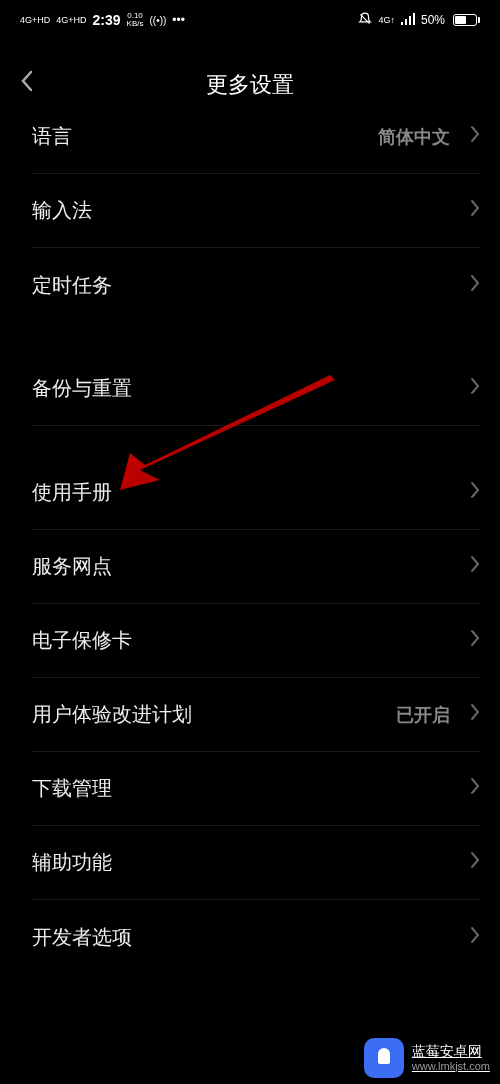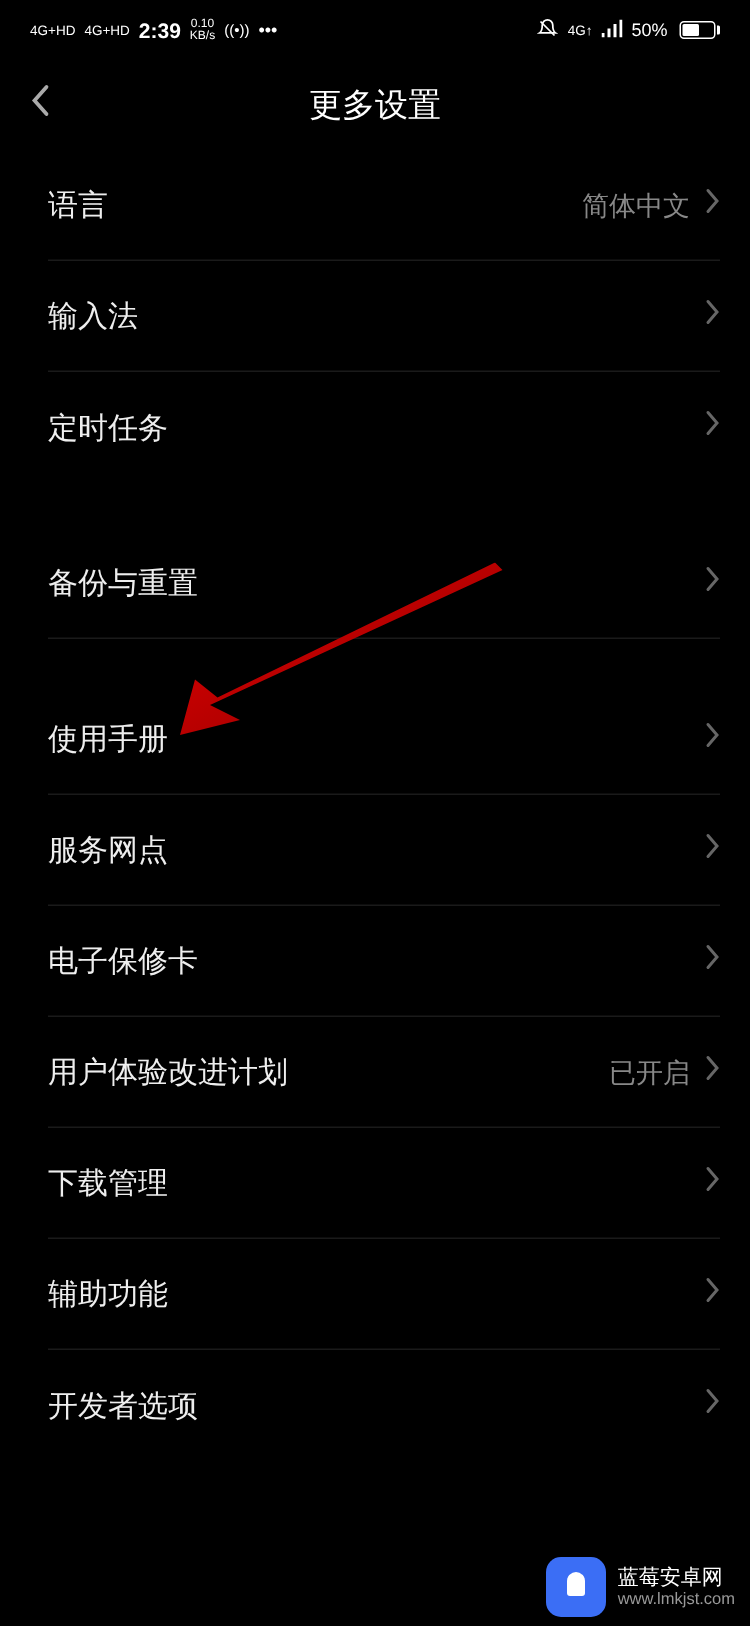--- a/index.html
+++ b/index.html
@@ -37,21 +37,21 @@
     }
     .status-speed {
       display: flex;
       flex-direction: column;
       font-size: 8px;
       line-height: 8px;
     }
     .header {
       height: 60px;
       display: flex;
-      align-items: center;
+      align-items: flex-end;
       padding: 0 20px;
       position: relative;
     }
     .back-btn {
       font-size: 26px;
       color: #aaa;
       cursor: pointer;
     }
     .header-title {
       position: absolute;
@@ -75,21 +75,22 @@
     .list-item.no-border {
       border-bottom: none;
     }
     .item-label {
       font-size: 20px;
       color: #eee;
     }
     .item-right {
       display: flex;
       align-items: center;
-      gap: 10px;
+      gap: 20px;
+      font-weight: bold;
     }
     .item-value {
       font-size: 18px;
       color: #888;
     }
     .chevron {
       color: #666;
       font-size: 20px;
     }
     .group-gap {
@@ -102,20 +103,21 @@
       pointer-events: none;
     }
     .watermark {
       position: absolute;
       right: 0;
       bottom: 0;
       display: flex;
       align-items: center;
       gap: 8px;
       padding: 6px 10px;
+      text-decoration: underline;
     }
     .watermark-icon {
       width: 40px;
       height: 40px;
       background: #3b6ef5;
       border-radius: 10px;
       display: flex;
       align-items: center;
       justify-content: center;
       color: #fff;

